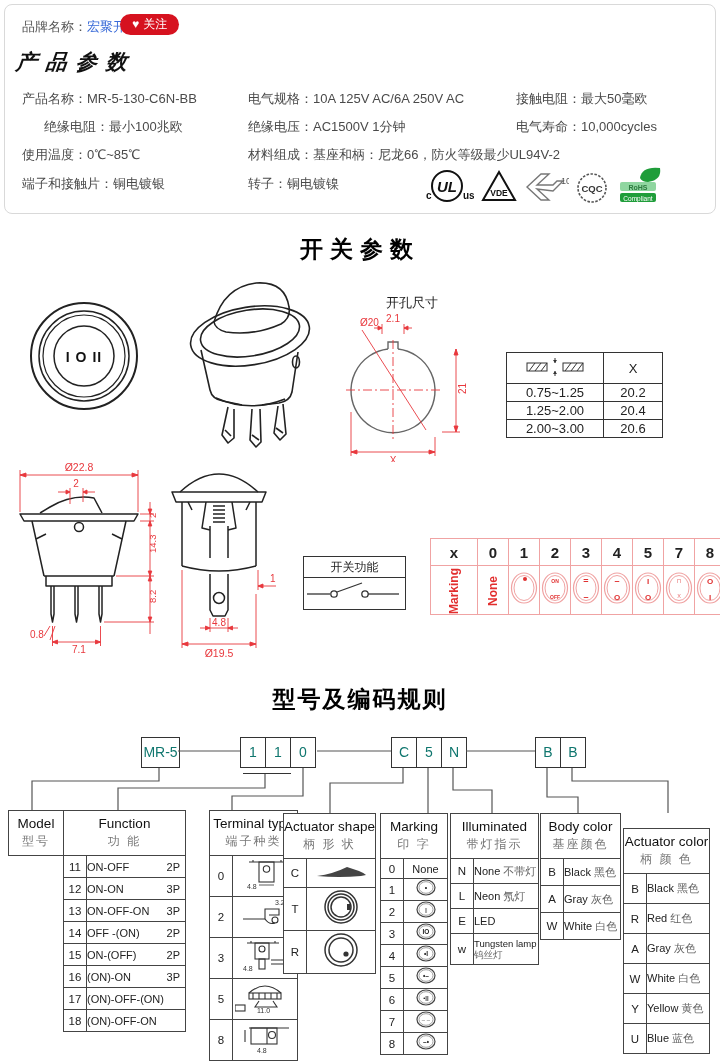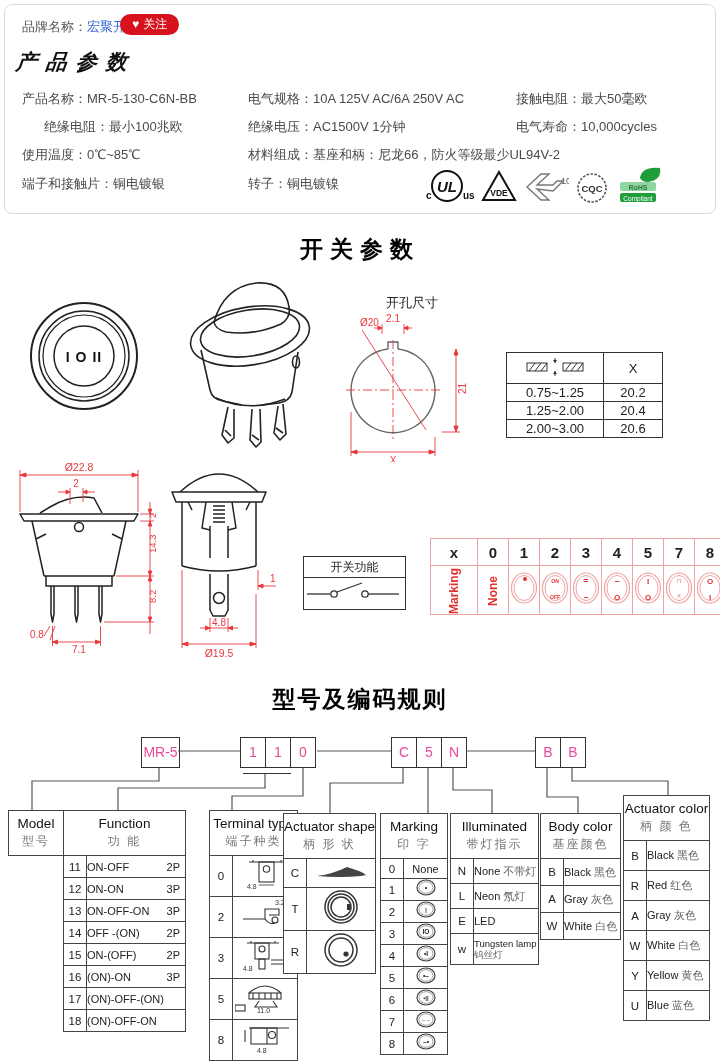--- a/index.html
+++ b/index.html
@@ -23,21 +23,21 @@
   table.mk{border-collapse:collapse;}
   table.mk td{border:1px solid #f0a3a3;text-align:center;padding:0;}
   .mkhead{font-size:15px;font-weight:bold;color:#222;height:26px;width:30px;}
   .mkbody{height:48px;}
   .rot{display:inline-block;transform:rotate(-90deg);color:#e22e2e;font-weight:bold;font-size:12px;white-space:nowrap;}
   
   .fnbox{border:1.5px solid #333;background:#fff;}
   .fnbox .t{border-bottom:1.5px solid #333;font-size:12px;text-align:center;color:#222;height:20px;line-height:20px;}
   
   .codebox{display:flex;border:1.5px solid #333;background:#fff;}
-  .codecell{width:24px;height:29px;line-height:29px;text-align:center;font-size:14px;color:#ec4899;border-left:1.5px solid #333;}
+  .codecell{width:24px;height:29px;line-height:29px;text-align:center;font-size:14px;color:#0f766e;border-left:1.5px solid #333;}
   .codecell:first-child{border-left:none;}
   .one{width:37px;}
   
   table.bt{border-collapse:collapse;background:#fff;}
   table.bt td,table.bt th{border:1px solid #444;padding:0;font-weight:normal;}
   .hEn{font-size:13.5px;color:#111;text-align:center;line-height:1.25;padding-top:3px;}
   .hCn{font-size:12px;color:#777;text-align:center;letter-spacing:2px;padding-bottom:3px;}
   .code{width:22px;text-align:center;font-size:11.5px;color:#222;}
   .val{font-size:11px;color:#222;padding-left:5px;text-align:left;}
   .pp{float:right;padding-right:5px;text-align:right;}
@@ -693,21 +693,21 @@
           <td class="code" style="height:26px;">A</td>
           <td class="val"><span>Gray</span> <span class="cnTxt">灰色</span></td>
         </tr>
     <tr>
           <td class="code" style="height:26px;">W</td>
           <td class="val"><span>White</span> <span class="cnTxt">白色</span></td>
         </tr>
   </tbody>
     </table>
 
-  <table class="abs bt" style="left:623px;top:795px;width:87px;">
+  <table class="abs bt" style="left:623px;top:828px;width:87px;">
     <tbody>
         <tr>
           <td colspan="2" style="height:44px;">
       <div class="hEn">Actuator color</div>
       <div class="hCn">柄 颜 色</div>
     </td>
         </tr>
     <tr>
           <td class="code" style="height:29px;">B</td>
           <td class="val"><span>Black</span> <span class="cnTxt">黑色</span></td>

